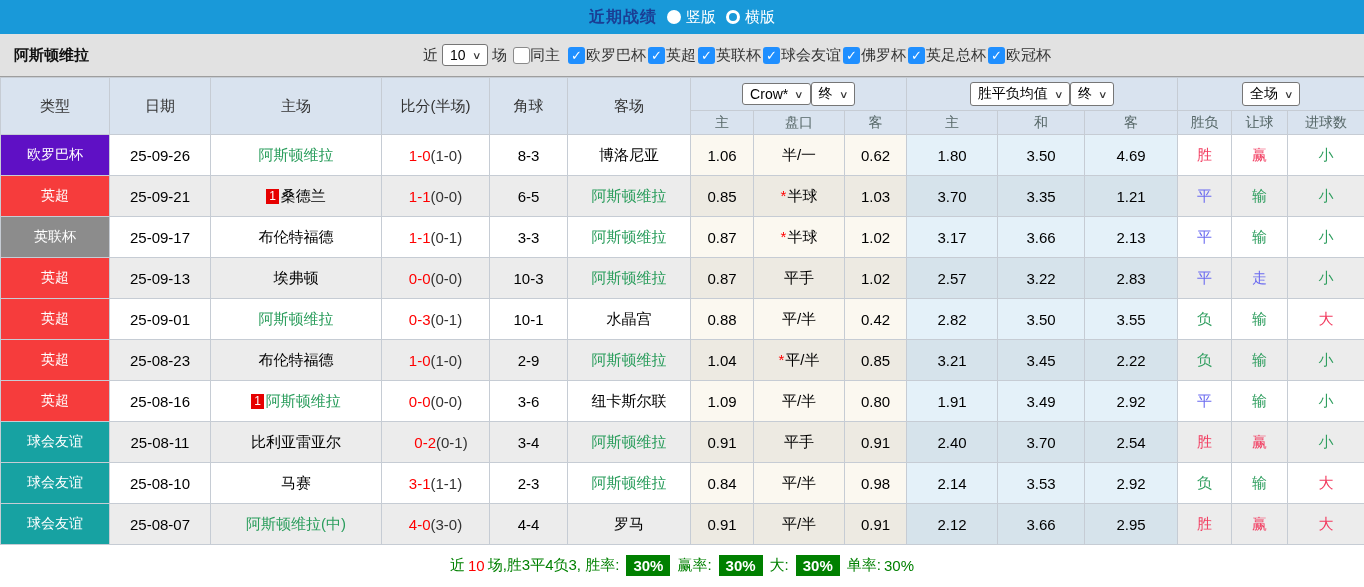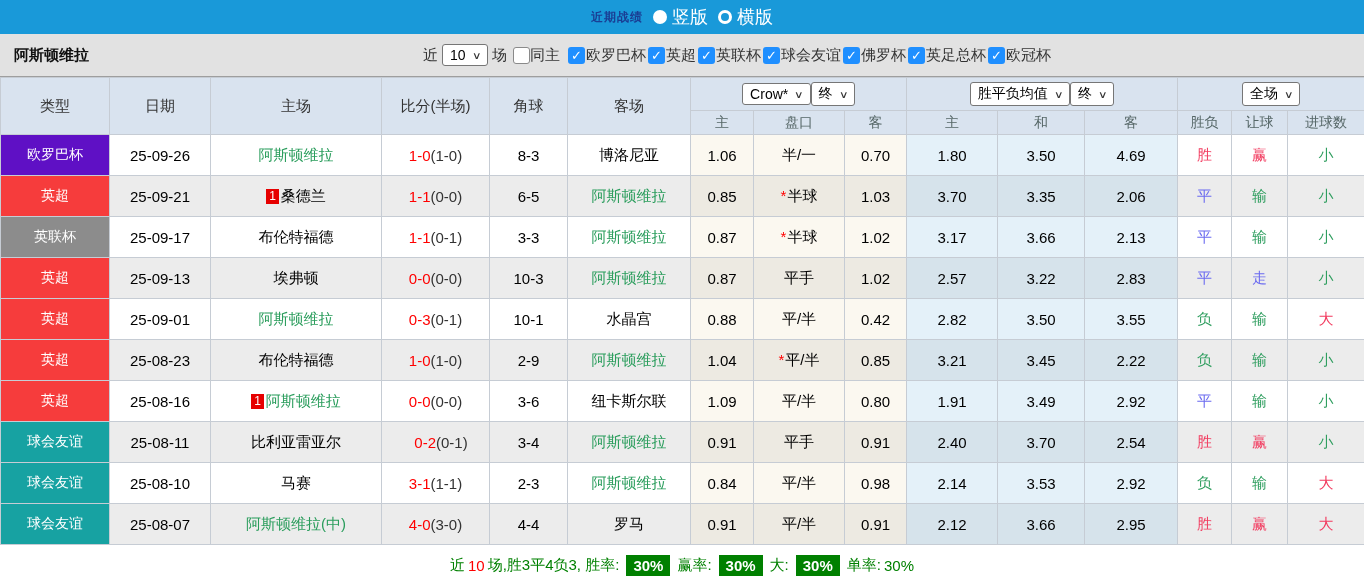--- a/index.html
+++ b/index.html
@@ -2,26 +2,26 @@
 <html><head>
 <meta charset="utf-8">
 <style>
   * { box-sizing: border-box; margin: 0; padding: 0; }
   html,body { width:1364px; height:587px; overflow:hidden; background:#fff;
     font-family:"Liberation Sans","DejaVu Sans",sans-serif; }
 
   
   .topbar { height:34px; background:#1999d9; display:flex; align-items:center;
     justify-content:center; gap:6px; color:#fff; }
-  .topbar-title { font-size:12px; font-weight:bold; color:#1a3e94; letter-spacing:1px; }
+  .topbar-title { font-size:16px; font-weight:bold; color:#1a3e94; letter-spacing:1px; }
   .radio-group { display:flex; align-items:center; gap:6px; }
   .radio-opt { display:flex; align-items:center; gap:5px; cursor:pointer; margin-left:4px; }
   .radio-circle { width:14px; height:14px; border-radius:50%; background:#fff; display:inline-block; }
   .radio-circle.unfilled { background:transparent; border:3px solid #fff; }
-  .radio-label { font-size:18px; color:#fff; }
+  .radio-label { font-size:15px; color:#fff; }
 
   
   .filterbar { height:43px; background:#e2e2e2; border-bottom:1px solid #9e9e9e;
     display:flex; align-items:center; position:relative; }
   .team-name { position:absolute; left:14px; font-size:15px; font-weight:bold; color:#111; }
   .filter-controls { margin:0 auto; transform:translateX(55px); display:flex;
     align-items:center; gap:4px; font-size:15px; color:#333; }
   .select-box { display:inline-flex; align-items:center; gap:7px; background:#fff;
     border:1px solid #767676; border-radius:3px; padding:2px 7px; font-size:14px;
     color:#000; cursor:pointer; white-space:nowrap; }
@@ -199,41 +199,41 @@
   <tbody>
       <tr class="odd">
         <td class="typec" style="background: rgb(95, 16, 197);">欧罗巴杯</td>
         <td>25-09-26</td>
         <td><span class="green-team">阿斯顿维拉</span></td>
         <td><span style="color: rgb(255, 0, 0);">1-0</span><span class="score-half">(1-0)</span></td>
         <td>8-3</td>
         <td><span>博洛尼亚</span></td>
         <td class="odds1">1.06</td>
         <td class="odds1"><span>半/一</span></td>
-        <td class="odds1">0.70</td>
+        <td class="odds1">0.62</td>
         <td class="avg">1.80</td>
         <td class="avg">3.50</td>
         <td class="avg">4.69</td>
         <td style="color: rgb(242, 59, 95);">胜</td>
         <td style="color: rgb(242, 59, 95);">赢</td>
         <td style="color: rgb(47, 158, 95);">小</td>
       </tr>
       <tr class="even">
         <td class="typec" style="background: rgb(246, 60, 60);">英超</td>
         <td>25-09-21</td>
         <td><span class="badge1">1</span><span>桑德兰</span></td>
         <td><span style="color: rgb(255, 0, 0);">1-1</span><span class="score-half">(0-0)</span></td>
         <td>6-5</td>
         <td><span class="green-team">阿斯顿维拉</span></td>
         <td class="odds1">0.85</td>
         <td class="odds1"><span class="star">*</span><span>半球</span></td>
         <td class="odds1">1.03</td>
         <td class="avg">3.70</td>
         <td class="avg">3.35</td>
-        <td class="avg">2.06</td>
+        <td class="avg">1.21</td>
         <td style="color: rgb(107, 107, 240);">平</td>
         <td style="color: rgb(47, 158, 95);">输</td>
         <td style="color: rgb(47, 158, 95);">小</td>
       </tr>
       <tr class="odd">
         <td class="typec" style="background: rgb(140, 140, 140);">英联杯</td>
         <td>25-09-17</td>
         <td><span>布伦特福德</span></td>
         <td><span style="color: rgb(255, 0, 0);">1-1</span><span class="score-half">(0-1)</span></td>
         <td>3-3</td>

